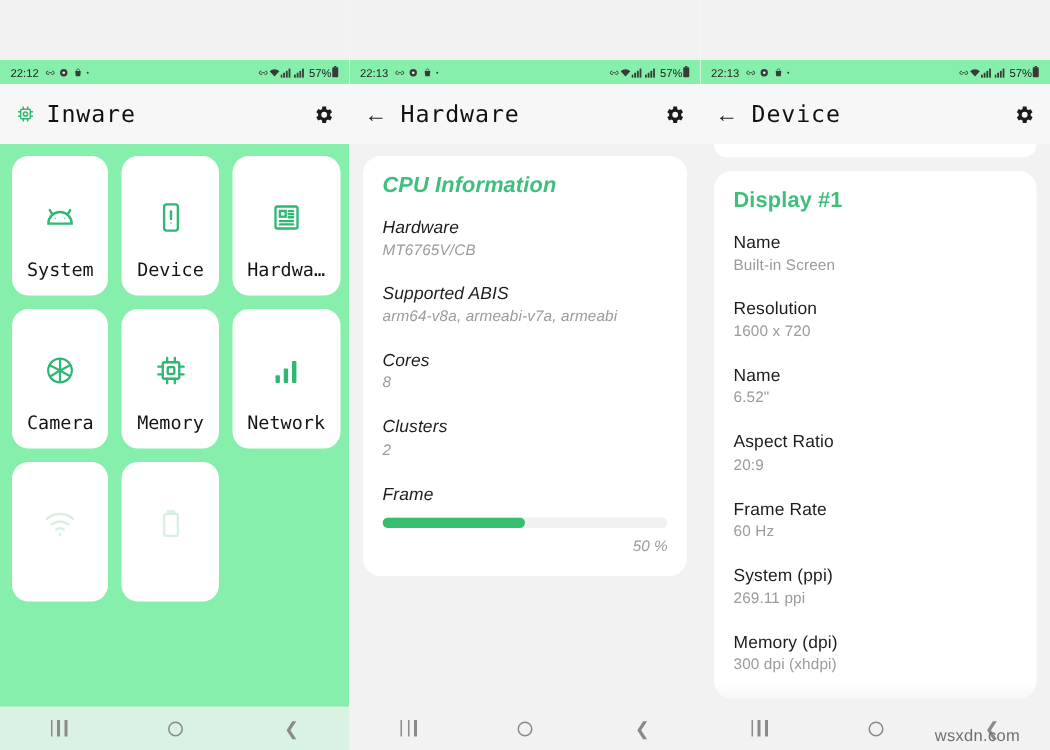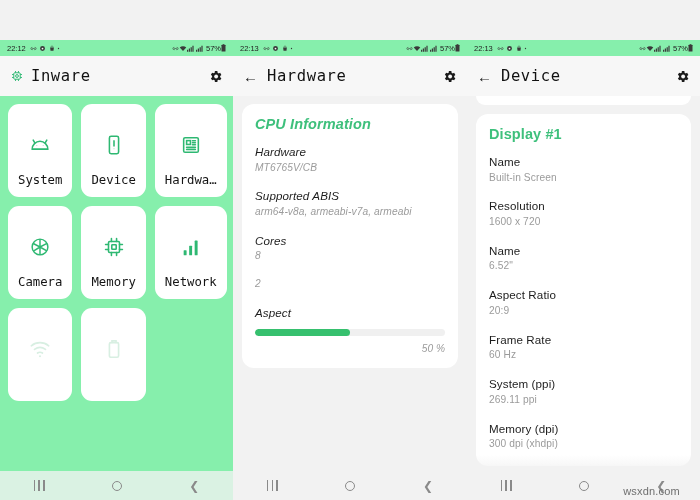--- a/index.html
+++ b/index.html
@@ -503,25 +503,26 @@
           <div class="k">Supported ABIS</div>
           <div class="v">arm64-v8a, armeabi-v7a, armeabi</div>
         </div>
 
         <div class="row">
           <div class="k">Cores</div>
           <div class="v">8</div>
         </div>
 
         <div class="row">
+          <div class="k">Clusters</div>
           <div class="v">2</div>
         </div>
 
         <div class="row">
-          <div class="k">Aspect</div>
+          <div class="k">Frame</div>
           <div class="bar-track">
             <div class="bar-fill" id="usage-fill" style="width: 50%;"></div>
           </div>
           <div class="bar-pct">50 %</div>
         </div>
       </div>
 
 
     </div>
 

